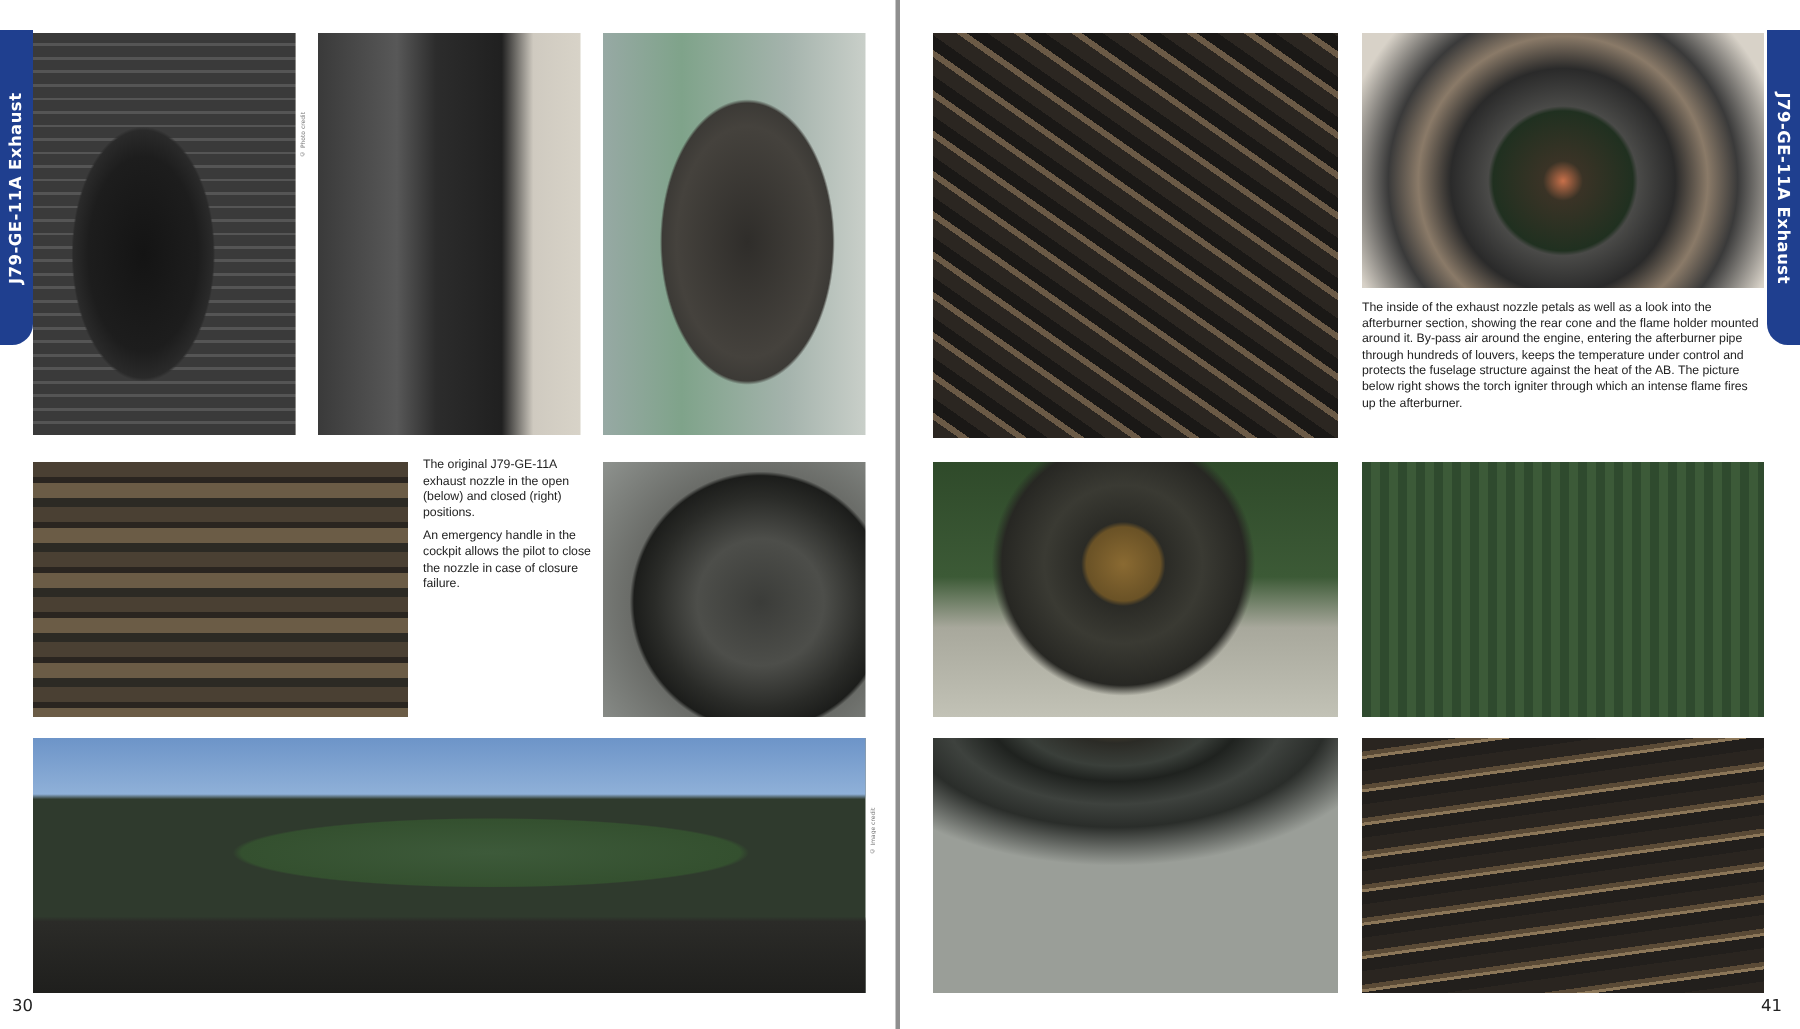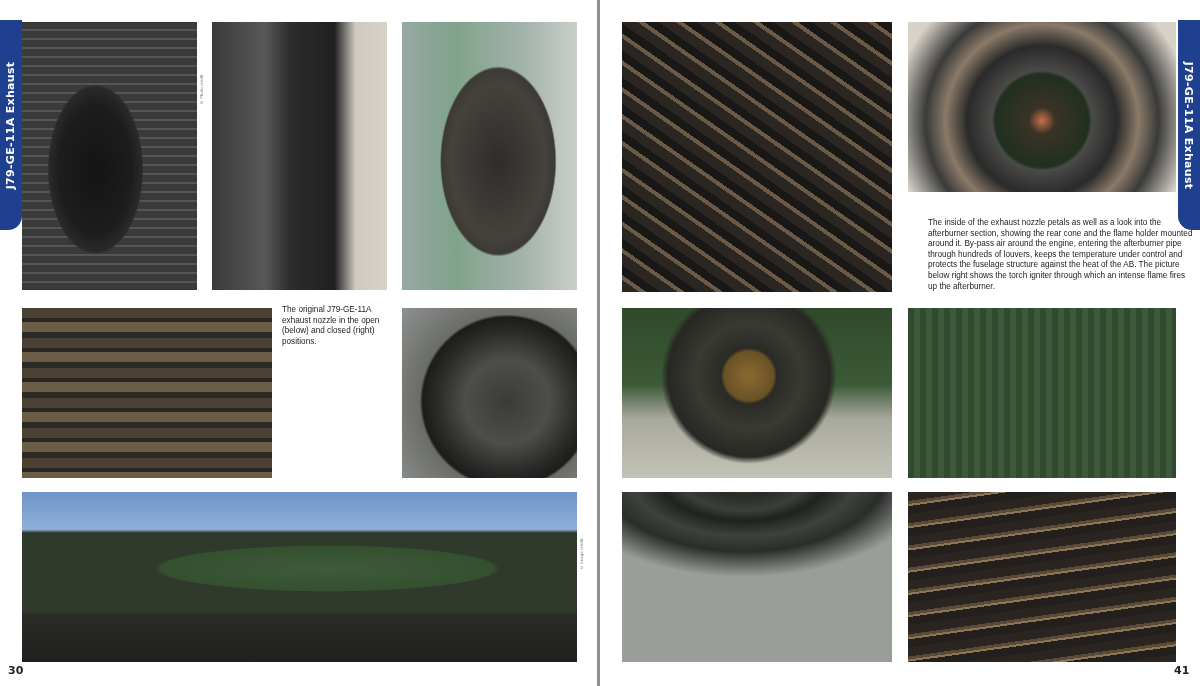--- a/index.html
+++ b/index.html
@@ -26,21 +26,21 @@
     .tab-right { left: 1178px; top: 20px; height: 210px; border-radius: 0 0 0 14px; }
     .tab-right span { transform: rotate(90deg); }
 
     .caption {
       position: absolute; font-family: "Liberation Sans", sans-serif;
       font-size: 8.2px; line-height: 10.6px; color: #222;
     }
     .caption p { margin: 0 0 5px 0; }
 
     .page-num {
-      position: absolute; font-family: "DejaVu Sans", sans-serif; font-weight: bold;
+      position: absolute; font-family: "DejaVu Sans", sans-serif; font-weight: normal;
       font-size: 11px; color: #222; top: 664px;
     }
     .credit {
       position: absolute; font-size: 4px; color: #777; writing-mode: vertical-rl; transform: rotate(180deg);
     }
 
     
     .nozzle-open {
       background:
         radial-gradient(ellipse 38% 44% at 42% 55%, #141414 0%, #1d1d1d 55%, #2a2a2a 70%, transparent 72%),
@@ -111,37 +111,38 @@
 
   <div class="photo nozzle-open" style="left:22px;top:22px;width:175px;height:268px;"></div>
   <div class="credit" style="left:199px;top:25px;height:80px;">© Photo credit</div>
   <div class="photo nozzle-closed" style="left:212px;top:22px;width:175px;height:268px;"></div>
   <div class="photo nozzle-side" style="left:402px;top:22px;width:175px;height:268px;"></div>
 
   <div class="photo petals-closeup" style="left:22px;top:308px;width:250px;height:170px;"></div>
 
   <div class="caption" style="left:282px;top:305px;width:112px;">
     <p>The original J79-GE-11A exhaust nozzle in the open (below) and closed (right) positions.</p>
+    <p>An emergency handle in the cockpit allows the pilot to close the nozzle in case of closure failure.</p>
   </div>
 
   <div class="photo ring-aft" style="left:402px;top:308px;width:175px;height:170px;"></div>
 
   <div class="photo fighter" style="left:22px;top:492px;width:555px;height:170px;"></div>
   <div class="credit" style="left:579px;top:500px;height:70px;">© Image credit</div>
 
   <div class="page-num" style="left:8px;">30</div>
 </div>
 
 <div class="gutter"></div>
 
 <div class="page page-right">
   <div class="photo louvers-left" style="left:22px;top:22px;width:270px;height:270px;"></div>
   <div class="photo afterburner" style="left:308px;top:22px;width:268px;height:170px;"></div>
 
-  <div class="caption" style="left:328px;top:200px;width:268px;margin-top:18px;">
+  <div class="caption" style="left:308px;top:200px;width:268px;">
     <p>The inside of the exhaust nozzle petals as well as a look into the afterburner section, showing the rear cone and the flame holder mounted around it. By-pass air around the engine, entering the afterburner pipe through hundreds of louvers, keeps the temperature under control and protects the fuselage structure against the heat of the AB. The picture below right shows the torch igniter through which an intense flame fires up the afterburner.</p>
   </div>
 
   <div class="photo rear-cone" style="left:22px;top:308px;width:270px;height:170px;"></div>
   <div class="photo liner" style="left:308px;top:308px;width:268px;height:170px;"></div>
 
   <div class="photo flameholder" style="left:22px;top:492px;width:270px;height:170px;"></div>
   <div class="photo igniter" style="left:308px;top:492px;width:268px;height:170px;"></div>
 
   <div class="page-num" style="left:574px;">41</div>

